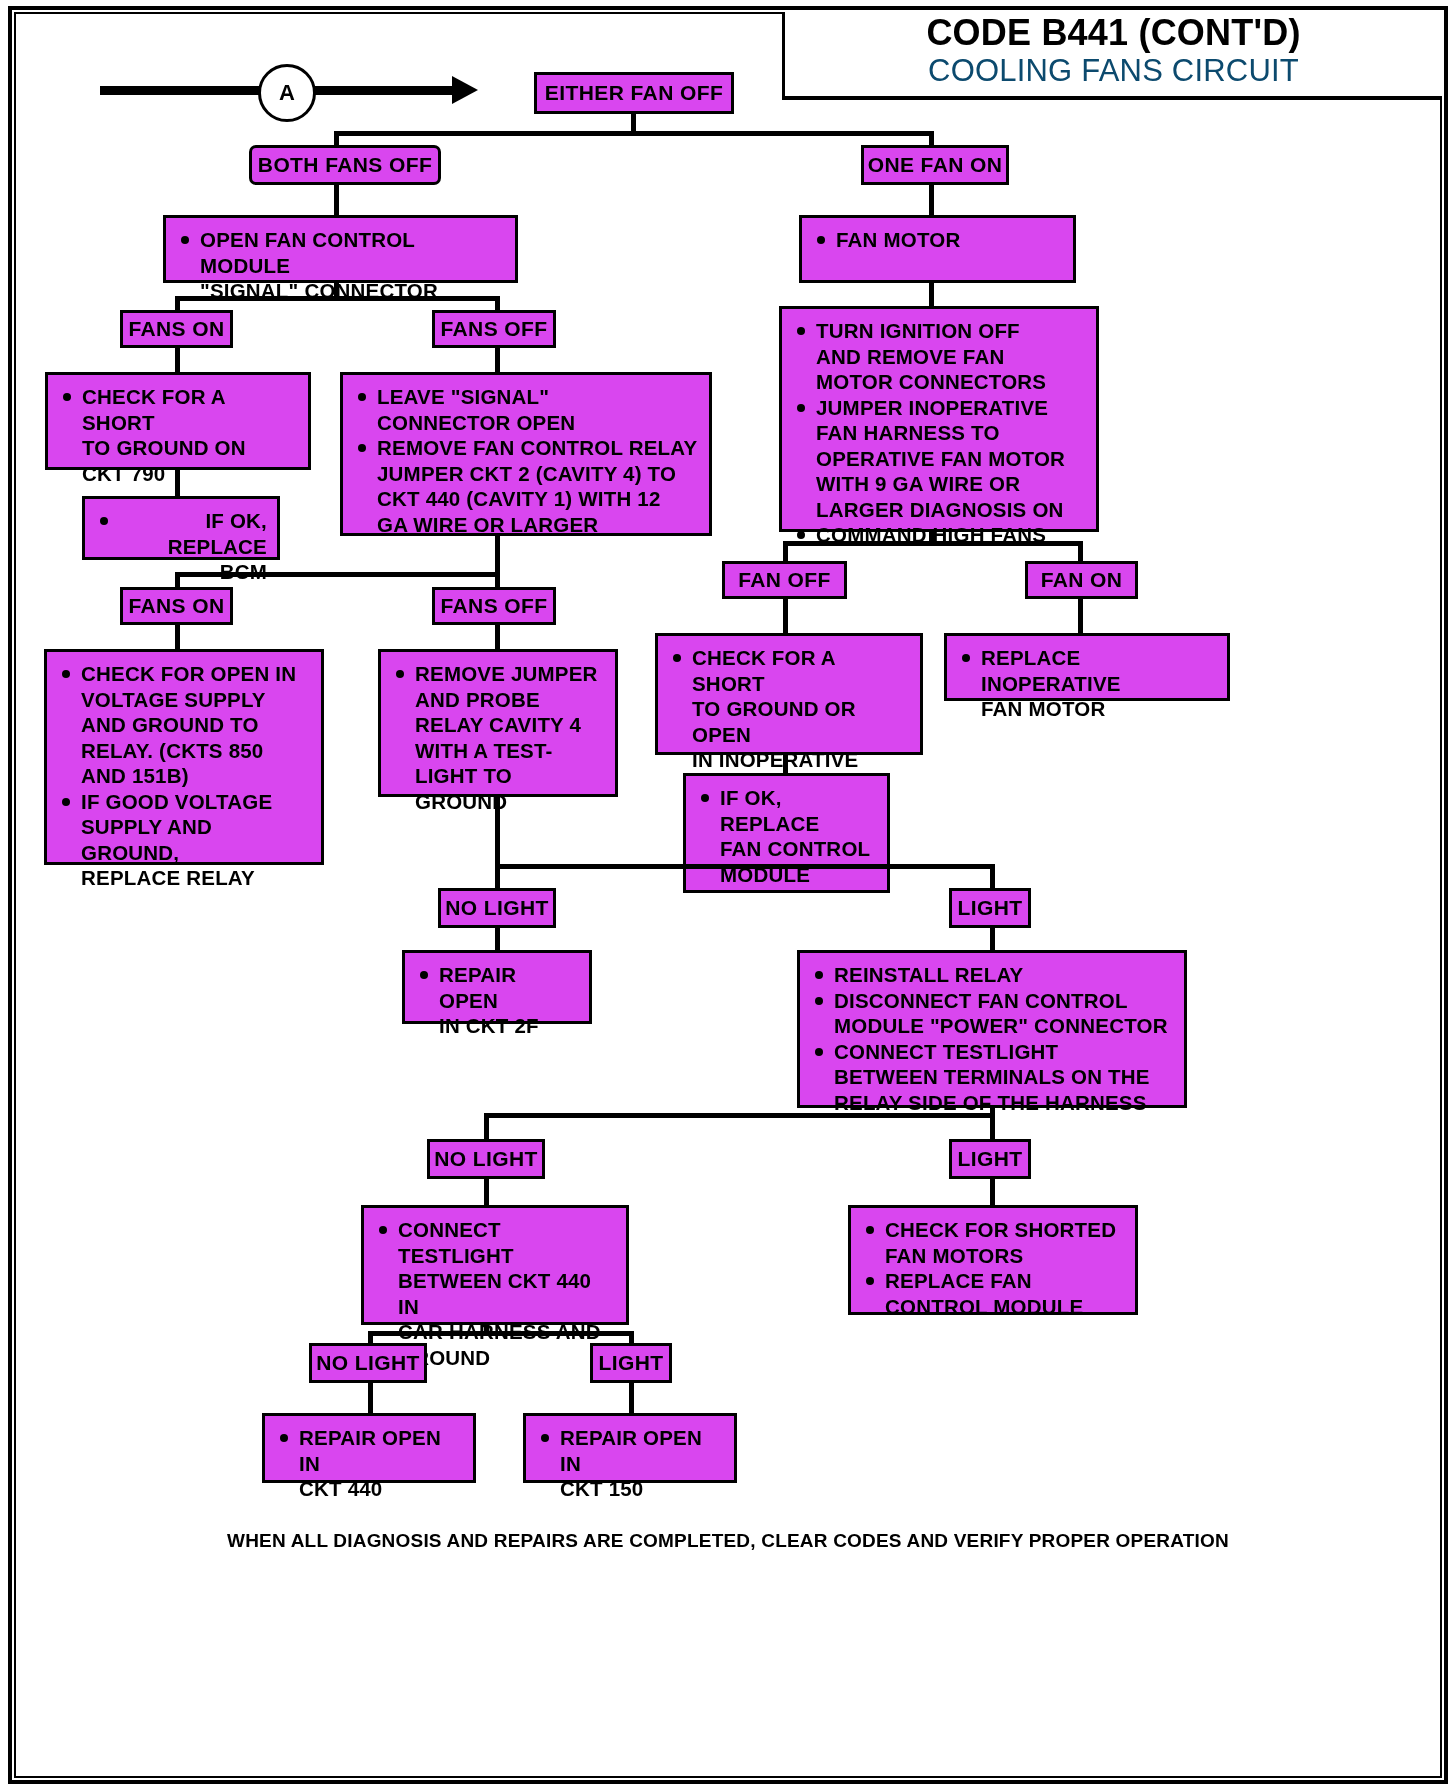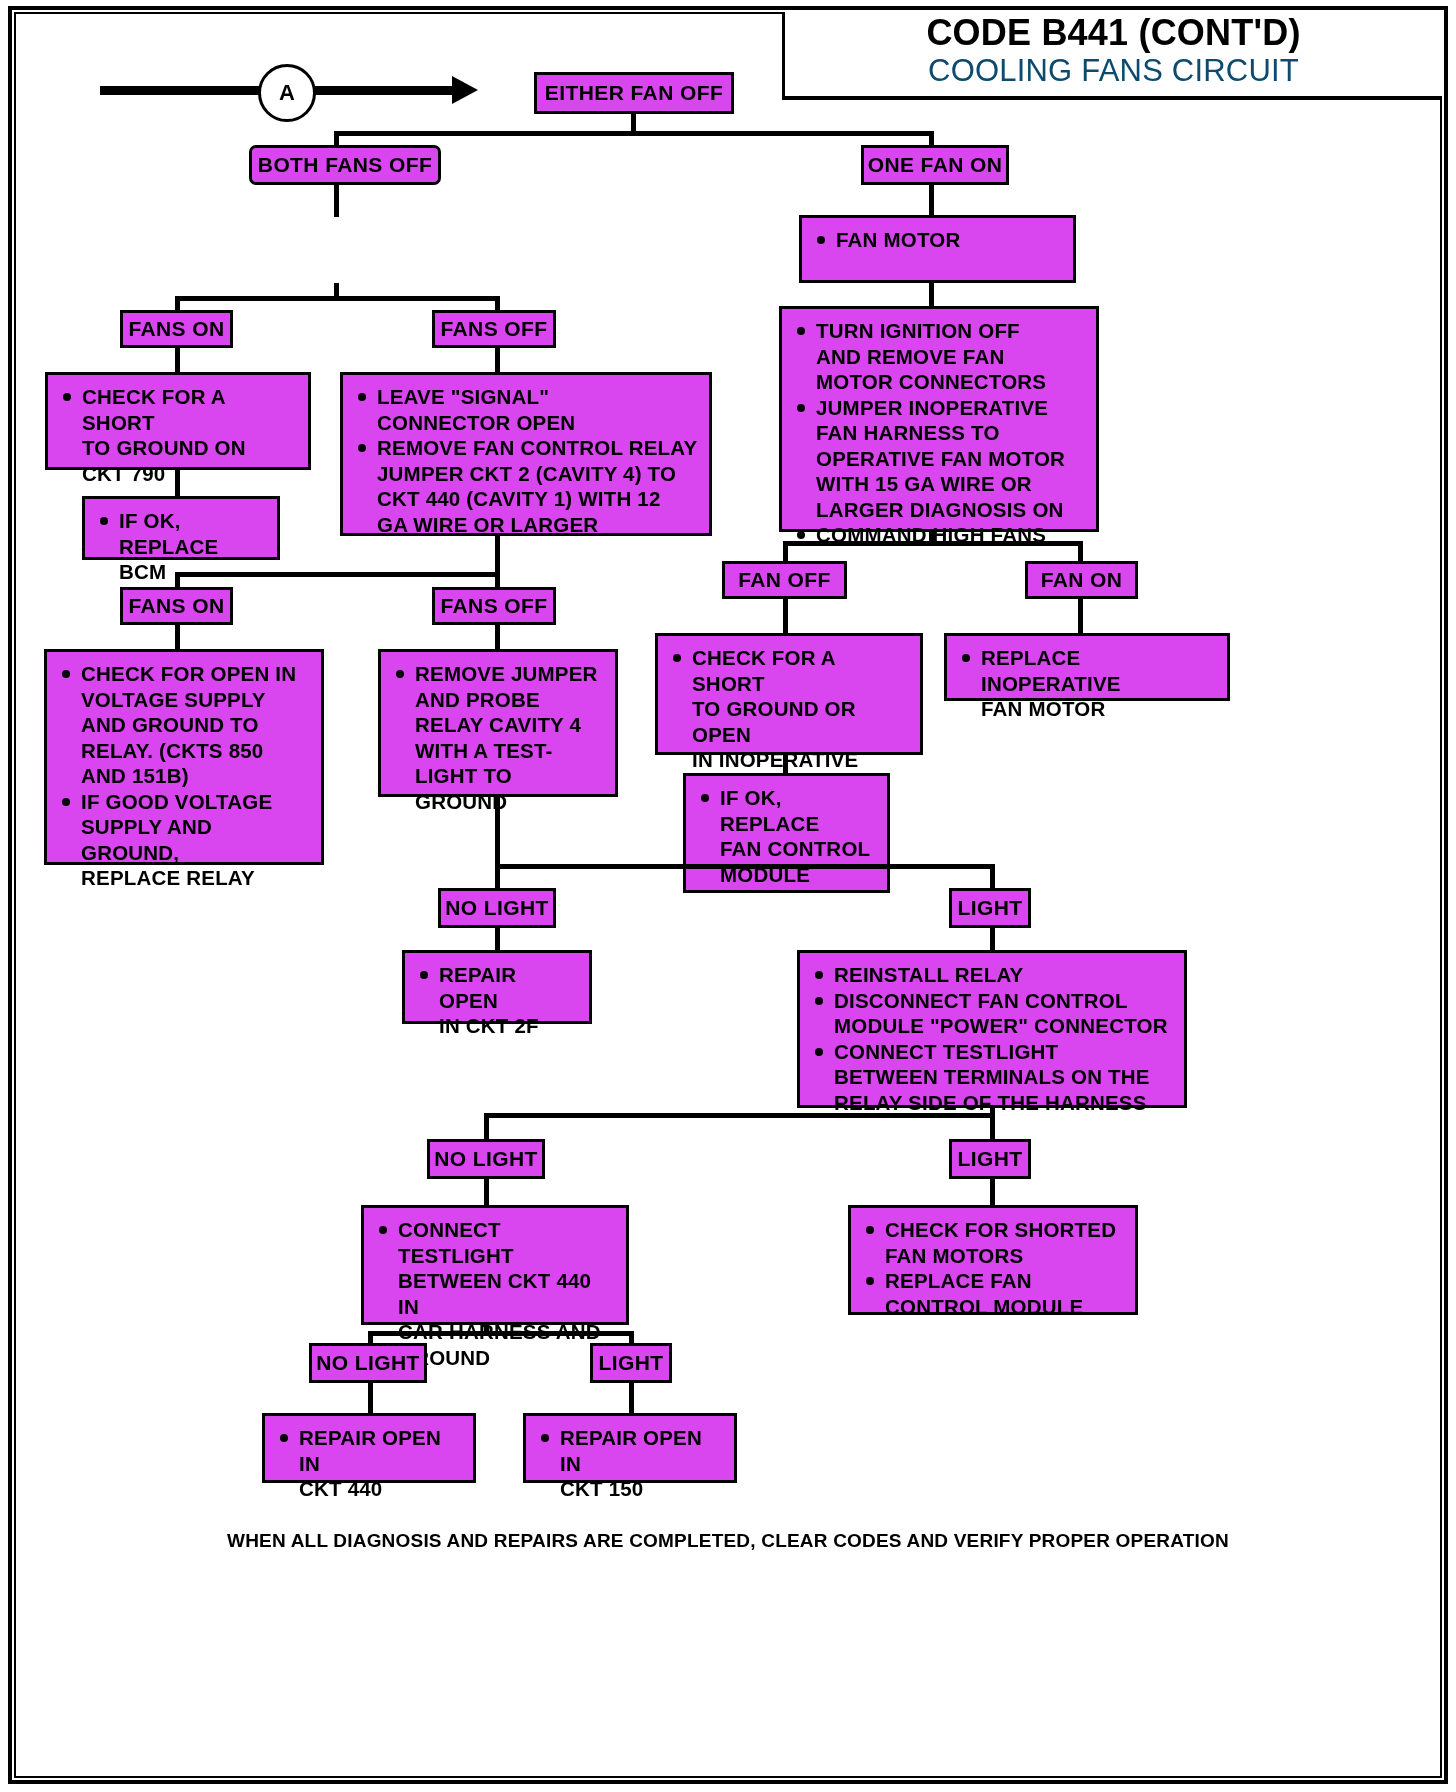--- a/index.html
+++ b/index.html
@@ -82,20 +82,28 @@
   <div class="box lbl" style="left:249px;top:145px;width:192px;height:40px;border-radius:7px;">
     <span>BOTH FANS OFF</span>
   </div>
   <div class="box lbl" style="left:861px;top:145px;width:148px;height:40px;">
     <span>ONE FAN ON</span>
   </div>
 
   <div class="ln vl" style="left:334px;top:185px;height:32px;"></div>
   <div class="ln vl" style="left:929px;top:185px;height:32px;"></div>
 
+  <div class="box blk" style="left:163px;top:215px;width:355px;height:68px;">
+    <ul>
+      <li>
+        <span class="cont">OPEN FAN CONTROL MODULE</span>
+        <span class="cont">"SIGNAL" CONNECTOR</span>
+      </li>
+    </ul>
+  </div>
 
   <div class="box blk" style="left:799px;top:215px;width:277px;height:68px;">
     <ul>
       <li>
         <span class="cont">FAN MOTOR</span>
       </li>
     </ul>
   </div>
 
   <div class="ln vl" style="left:334px;top:283px;height:16px;"></div>
@@ -144,31 +152,31 @@
     <ul>
       <li>
         <span class="cont">TURN IGNITION OFF</span>
         <span class="cont">AND REMOVE FAN</span>
         <span class="cont">MOTOR CONNECTORS</span>
       </li>
       <li>
         <span class="cont">JUMPER INOPERATIVE</span>
         <span class="cont">FAN HARNESS TO</span>
         <span class="cont">OPERATIVE FAN MOTOR</span>
-        <span class="cont">WITH 15 GA WIRE OR</span>
+        <span class="cont">WITH 9 GA WIRE OR</span>
         <span class="cont">LARGER DIAGNOSIS ON</span>
       </li>
       <li>
         <span class="cont">COMMAND HIGH FANS</span>
       </li>
     </ul>
   </div>
 
   <div class="ln vl" style="left:175px;top:470px;height:28px;"></div>
-  <div class="box blk" style="left:82px;top:496px;width:198px;height:64px;">
+  <div class="box blk" style="left:82px;top:496px;width:198px;height:64px;text-align:right;">
     <ul>
       <li>
         <span class="cont">IF OK,</span>
         <span class="cont">REPLACE BCM</span>
       </li>
     </ul>
   </div>
 
   <div class="ln vl" style="left:929px;top:532px;height:12px;"></div>
   <div class="ln hl" style="left:783px;top:541px;width:300px;"></div>

